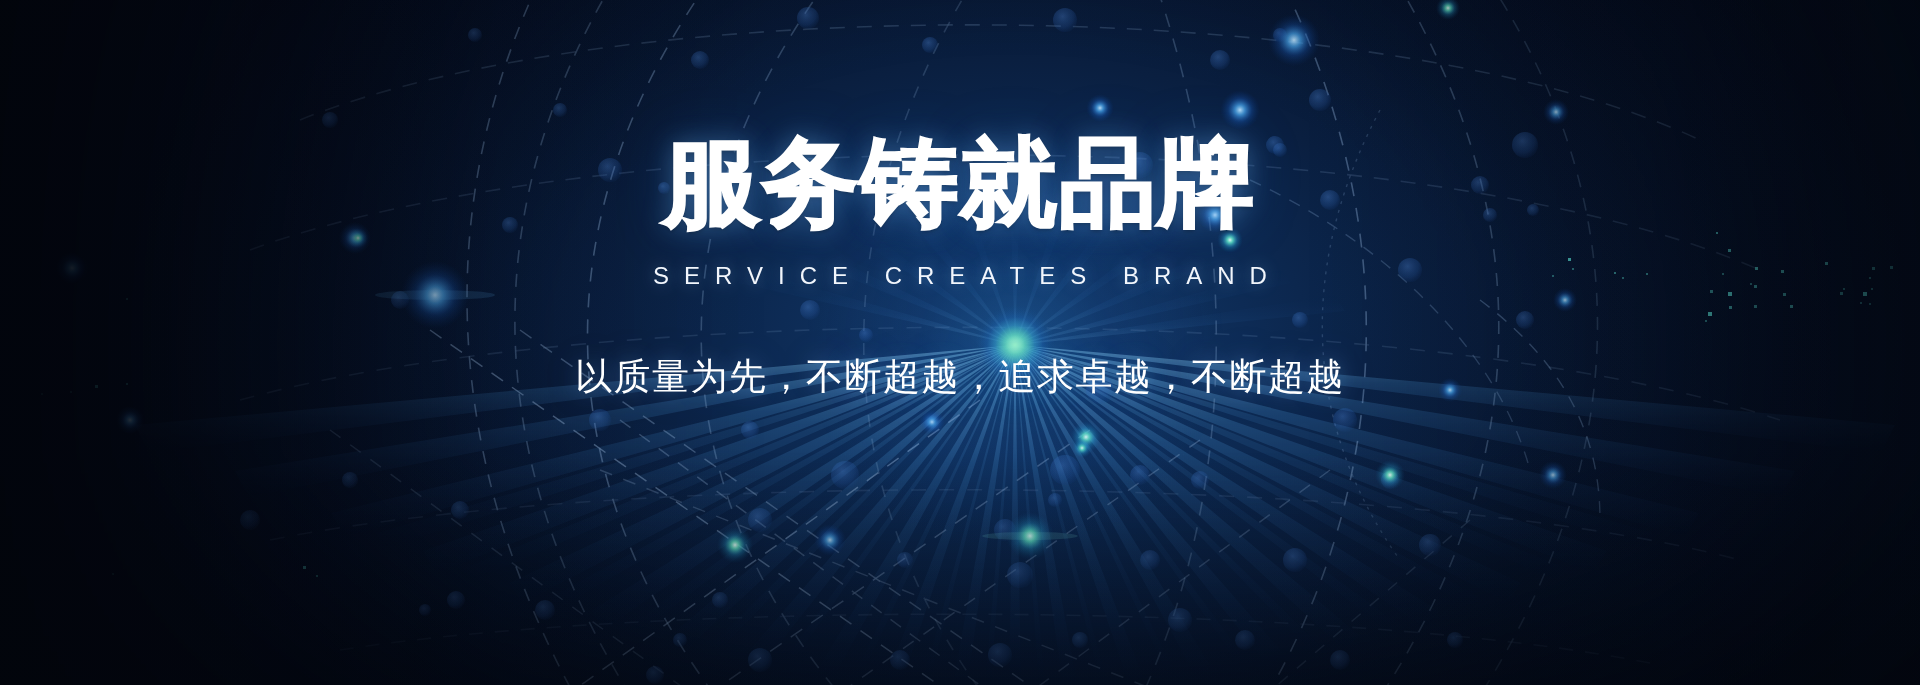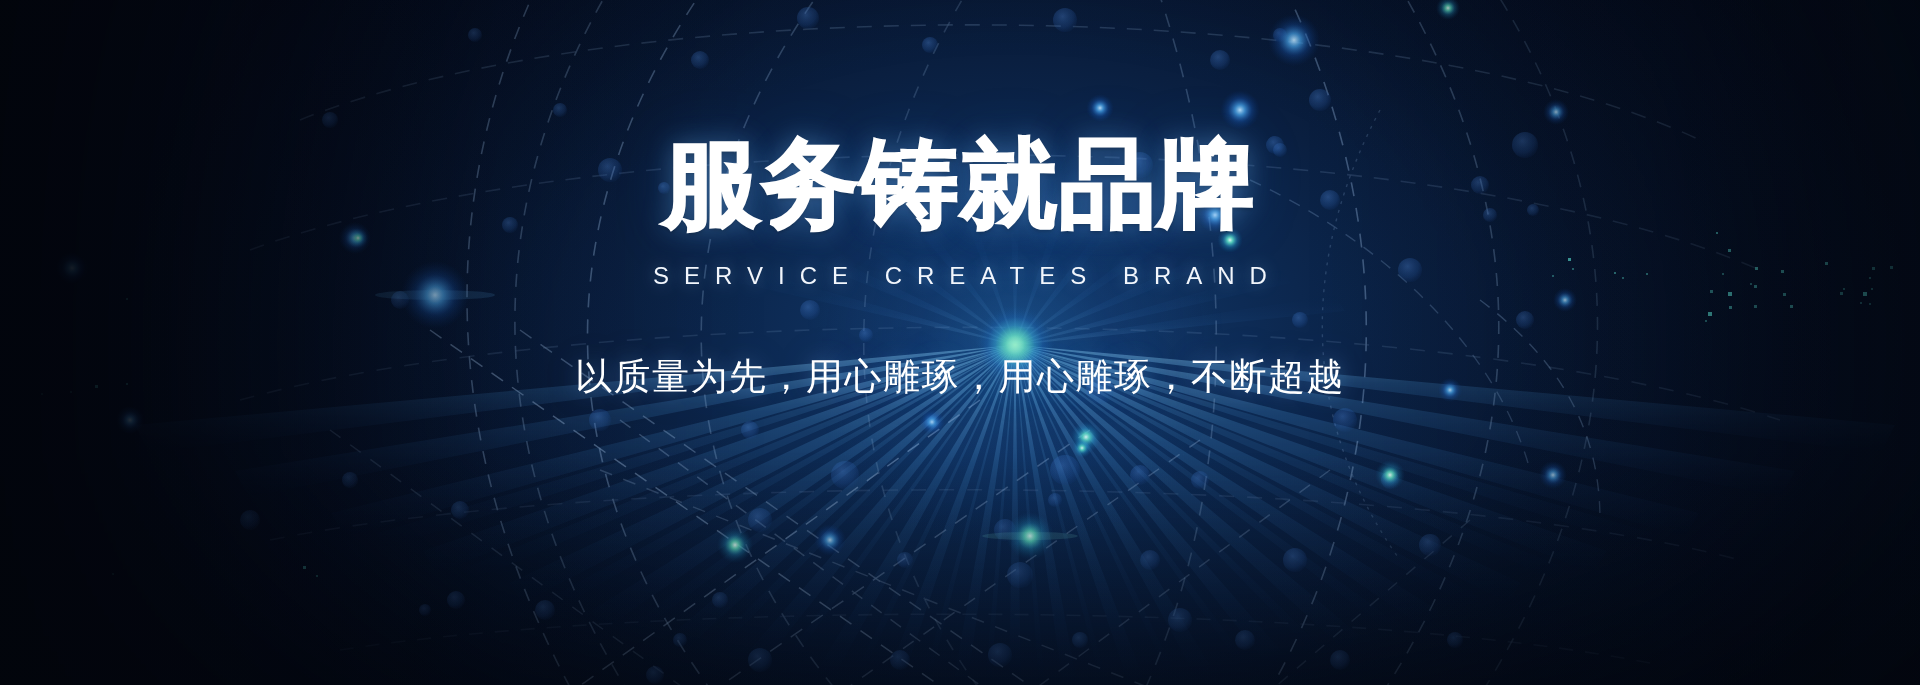--- a/index.html
+++ b/index.html
@@ -51,21 +51,21 @@
     left: 0;
     top: 0;
     width: 1920px;
     text-align: center;
   }
   #headline {
     position: absolute;
     left: 0;
     top: 133px;
     width: 1920px;
-    font-family: Liberation Sans, sans-serif;
+    font-family: Liberation Serif, serif;
     font-size: 97px;
     line-height: 1.06;
     font-weight: 700;
     color: #ffffff;
     letter-spacing: 2px;
     text-shadow:
       0 0 26px rgba(120,190,255,0.42),
       0 0 56px rgba(40,110,200,0.28),
       0 2px 4px rgba(0,0,0,0.45);
     white-space: nowrap;
@@ -390,16 +390,16 @@
 
   <div class="layer" id="burstglow"></div>
   <div class="layer" id="vignette"></div>
   <div class="layer" id="leftshade"></div>
   <div class="layer" id="rightshade"></div>
   <div class="layer" id="bottomshade"></div>
 
   <div id="text-block">
     <div id="headline">服务铸就品牌</div>
     <div id="subtitle-en">SERVICE CREATES BRAND</div>
-    <div id="tagline">以质量为先，用心雕琢，用心雕琢，不断超越</div>
+    <div id="tagline">以质量为先，不断超越，追求卓越，不断超越</div>
   </div>
 
 </div>
 
 </body></html>

